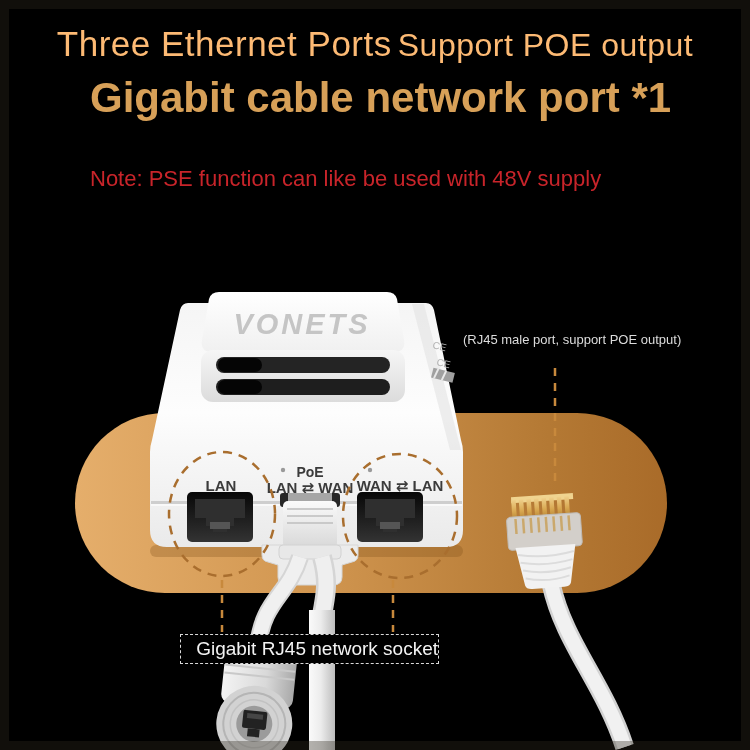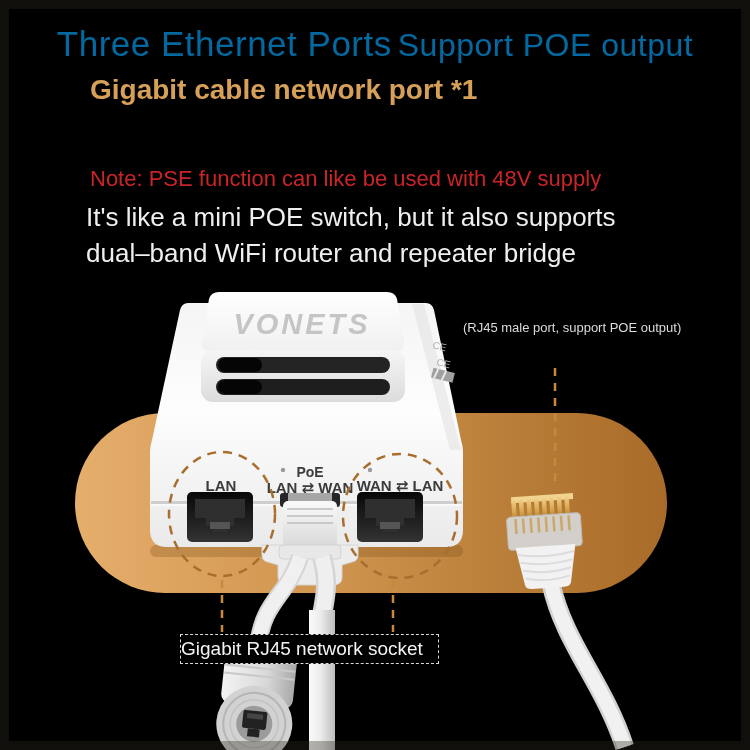--- a/index.html
+++ b/index.html
@@ -1,52 +1,48 @@
 <!DOCTYPE html>
 <html><head>
 <meta charset="utf-8">
 <style>
   html,body{margin:0;padding:0;background:#000;}
   #stage{
     position:relative;width:750px;height:750px;background:#000;overflow:hidden;
     font-family:"Liberation Sans","DejaVu Sans",sans-serif;
   }
   .vignette{position:absolute;inset:0;box-shadow:inset 0 0 0 9px rgba(48,42,32,.35);pointer-events:none;z-index:60;}
-  .title-row{position:absolute;top:24px;left:0;width:100%;text-align:center;color:#0369a1;white-space:nowrap;z-index:10;}
+  .title-row{position:absolute;top:24px;left:0;width:100%;text-align:center;color:#fdba74;white-space:nowrap;z-index:10;}
   .title-main{font-size:35px;font-weight:500;letter-spacing:.5px;}
   .title-sub{font-size:32px;font-weight:500;margin-left:6px;letter-spacing:.5px;}
-  .headline{position:absolute;left:90px;color:#d7a058;font-size:28px;font-weight:bold;white-space:nowrap;z-index:10;}
+  .headline{position:absolute;left:90px;color:#d7a058;font-size:42px;font-weight:bold;white-space:nowrap;z-index:10;}
   .headline.l1{top:74px;}
   .headline.l2{top:116px;}
   .note{position:absolute;left:90px;top:166px;color:#c8242a;font-size:22px;white-space:nowrap;z-index:10;}
   .desc{position:absolute;left:86px;top:199px;color:#efefef;font-size:26px;line-height:36px;white-space:nowrap;z-index:10;}
   .scene{position:absolute;left:0;top:0;width:750px;height:750px;z-index:5;}
   .callout-right{position:absolute;left:463px;top:320px;width:240px;color:#f1f1f1;z-index:20;}
   .callout-right .t{font-size:19px;line-height:22px;}
-  .callout-right .s{font-size:13px;line-height:16px;color:#dcdcdc;}
+  .callout-right .s{font-size:13px;line-height:16px;color:#dcdcdc;margin-top:12px;}
   .socket-label{
     position:absolute;left:180px;top:634px;width:257px;height:28px;
     border:1px dashed #d9d9d9;background:#000;color:#f3f3f3;
-    font-size:19px;line-height:28px;text-align:left;white-space:nowrap;z-index:20;
+    font-size:19px;line-height:28px;text-align:right;white-space:nowrap;z-index:20;
   }
 </style>
 </head>
 <body>
 
 <div id="stage">
 
   <div class="title-row">
     <span class="title-main">Three Ethernet Ports</span><span class="title-sub">Support POE output</span>
   </div>
   <div class="headline l1">Gigabit cable network port *1</div>
   <div class="note">Note: PSE function can like be used with 48V supply</div>
-  <div class="desc">
-    <div>It's like a mini POE switch, but it also supports</div>
-    <div>dual–band WiFi router and repeater bridge</div>
-  </div>
 
   <svg class="scene" viewBox="0 0 750 750">
     <defs>
       <linearGradient id="pillGrad" x1="0" y1="0" x2="1" y2="0">
         <stop offset="0" stop-color="#e5ae6b"></stop>
           <stop offset="0.42" stop-color="#d0954f"></stop>
         <stop offset="0.8" stop-color="#b47934"></stop>
           <stop offset="1" stop-color="#a96b29"></stop>
       </linearGradient>
       <linearGradient id="bodyGrad" x1="0" y1="0" x2="0" y2="1">

